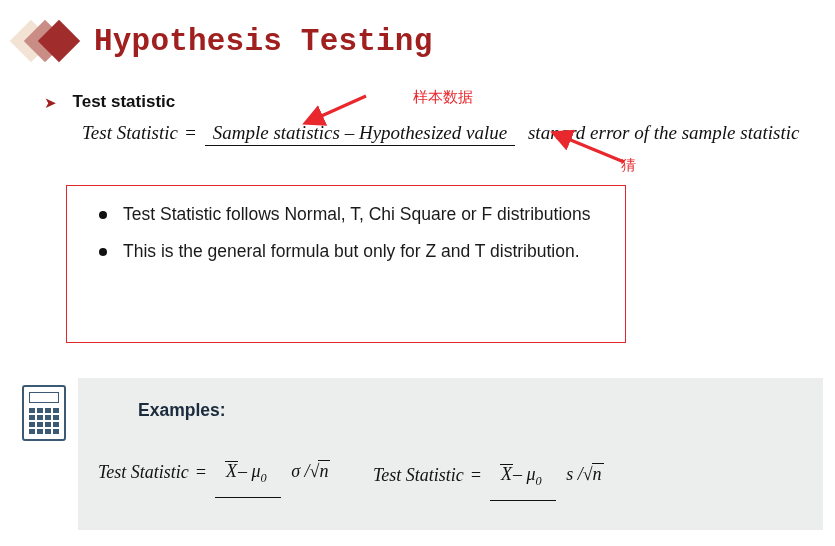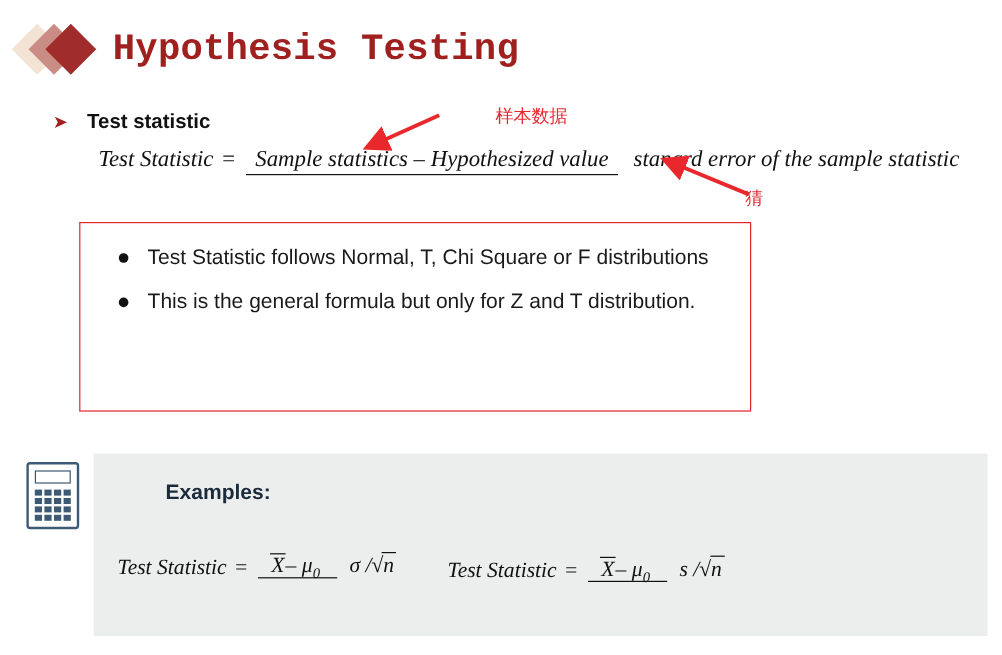--- a/index.html
+++ b/index.html
@@ -199,21 +199,21 @@
     position: absolute;
     display: flex;
     align-items: center;
     font-family: "Liberation Serif", serif;
     font-style: italic;
     font-size: 18px;
     color: #111;
   }
   .ex1 { left: 20px; top: 82px; }
   .ex2 { left: 295px; top: 85px; }
-  .ex-formula .frac .num { padding: 0 10px 0 10px; }
+  .ex-formula .frac .num { padding: 0 10px 16px 10px; }
   .ex-formula .frac .den { padding: 2px 10px 0 10px; }
   .sqrt {
     display: inline-block;
     border-top: 1.3px solid #111;
     padding: 0 2px 0 1px;
     margin-left: -1px;
   }
   .ovl {
     display: inline-block;
     border-top: 1.3px solid #111;

